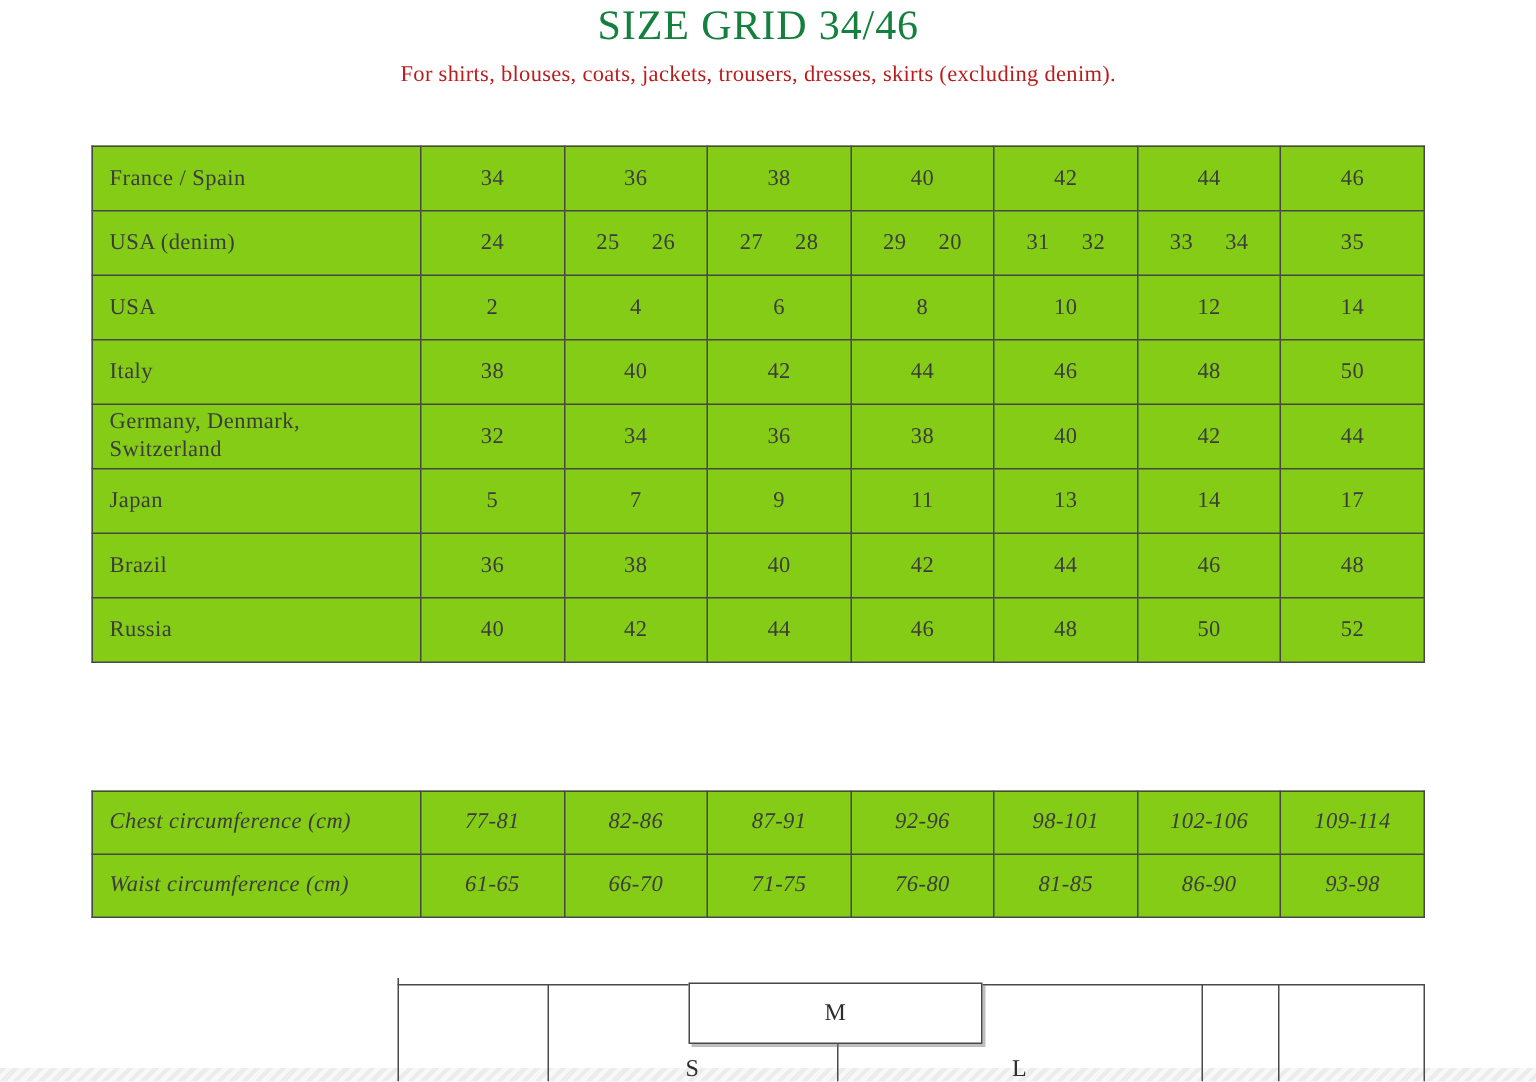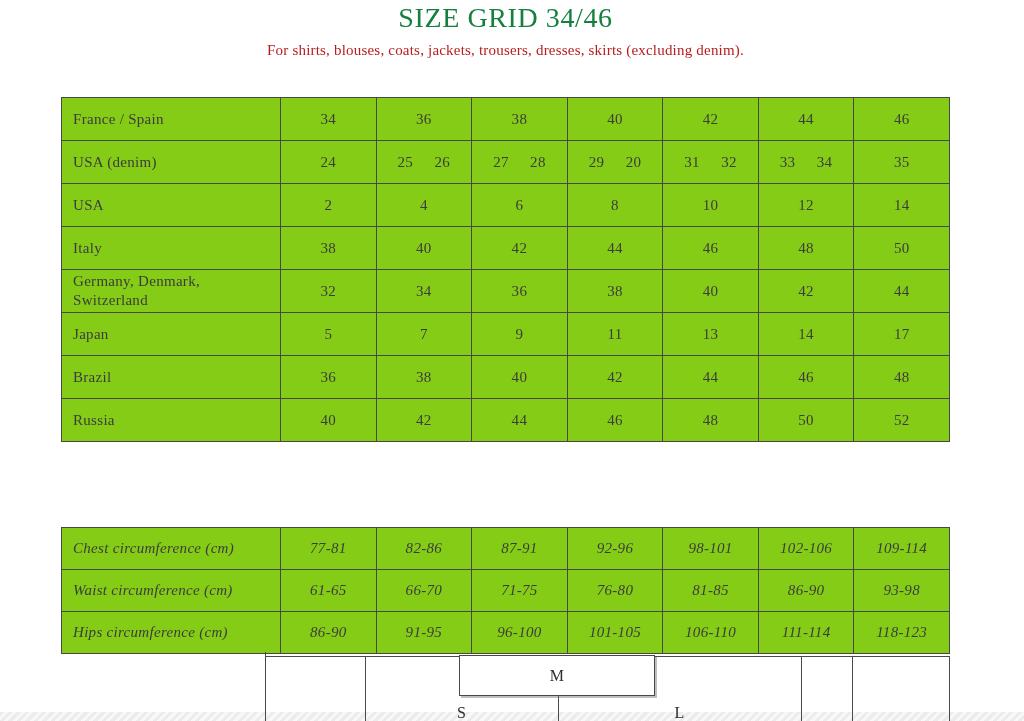--- a/index.html
+++ b/index.html
@@ -234,30 +234,20 @@
         <tr>
           <td class="label-cell">Waist circumference (cm)</td>
           <td class="value-cell">61-65</td>
           <td class="value-cell">66-70</td>
           <td class="value-cell">71-75</td>
           <td class="value-cell">76-80</td>
           <td class="value-cell">81-85</td>
           <td class="value-cell">86-90</td>
           <td class="value-cell">93-98</td>
         </tr>
-        <tr>
-          <td class="label-cell">Hips circumference (cm)</td>
-          <td class="value-cell">86-90</td>
-          <td class="value-cell">91-95</td>
-          <td class="value-cell">96-100</td>
-          <td class="value-cell">101-105</td>
-          <td class="value-cell">106-110</td>
-          <td class="value-cell">111-114</td>
-          <td class="value-cell">118-123</td>
-        </tr>
       </tbody>
   </table>
 
   <div class="bottom-band"></div>
 
   <div class="hline" style="left:265px; top:656px; width:685px;"></div>
   <div class="vline" style="left:265px; top:652px; height:69px;"></div>
   <div class="vline" style="left:365px; top:656px; height:65px;"></div>
   <div class="vline" style="left:558px; top:695px; height:26px;"></div>
   <div class="vline" style="left:801px; top:656px; height:65px;"></div>

